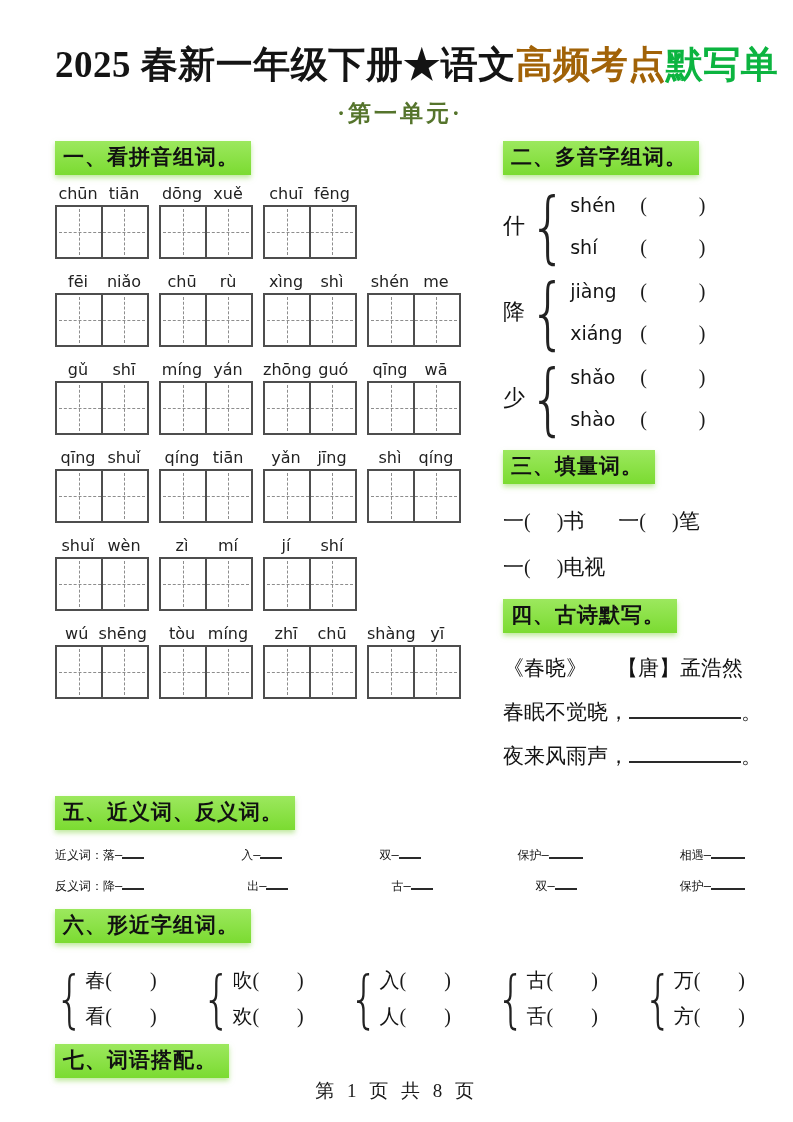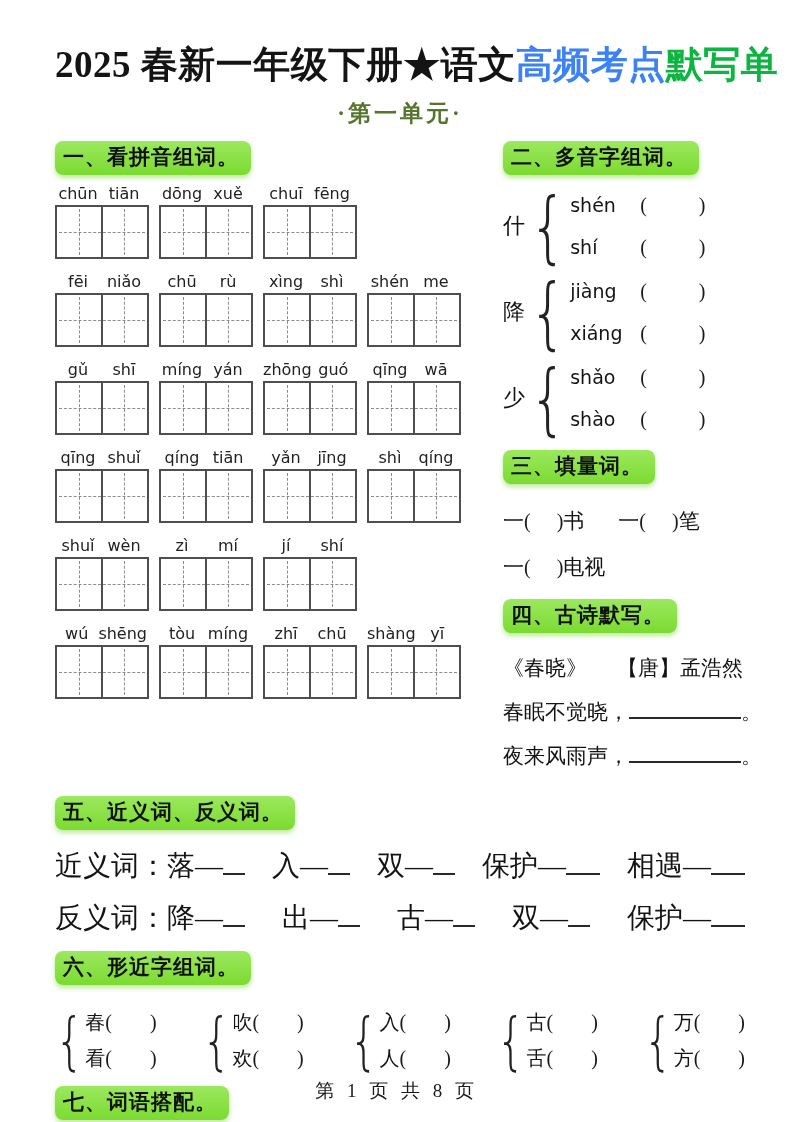--- a/index.html
+++ b/index.html
@@ -4,27 +4,27 @@
 <style>
   html,body{margin:0;padding:0;background:#e8e8e8;}
   .page{
     width:793px;height:1122px;margin:0 auto;background:#ffffff;
     position:relative;overflow:hidden;
     font-family:"Liberation Serif","DejaVu Serif",serif;color:#141414;
   }
   .content{padding:40px 48px 0 55px;}
   
   .title{text-align:center;font-size:37px;font-weight:900;letter-spacing:0.5px;white-space:nowrap;}
-  .t-red{color:#3b82f6;}
+  .t-red{color:#a16207;}
   .t-green{color:#0cb440;}
   .subtitle{text-align:center;font-size:23px;font-weight:bold;color:#55742c;margin-top:8px;letter-spacing:3px;}
   
   .sec-header{
     display:inline-block;background:linear-gradient(180deg,#9ce85e,#7bdb31);
-    border-radius:8px;padding:2px 12px 4px 8px;font-size:21px;font-weight:bold;color:#111;
+    border-radius:0;padding:2px 12px 4px 8px;font-size:21px;font-weight:bold;color:#111;
     box-shadow:0 3px 5px rgba(140,215,80,.55);margin-bottom:9px;letter-spacing:1px;
   }
   
   .cols{display:flex;gap:16px;margin-top:12px;}
   .col-left{width:432px;flex:none;}
   .col-right{flex:1;min-width:0;}
   
   .pz-row{display:flex;gap:12px;margin-bottom:13px;}
   .pz-group{width:92px;flex:none;display:flex;flex-direction:column;}
   .pz-labels{display:flex;margin-bottom:2px;}
@@ -53,21 +53,21 @@
   .s3-item{white-space:nowrap;}
   
   .poem-head{font-size:21px;margin:12px 0 6px 0;display:flex;gap:30px;}
   .poem-line{font-size:21px;margin:16px 0;white-space:nowrap;}
   .blank{display:inline-block;border-bottom:2px solid #2a2a2a;}
   .blank-long{width:112px;}
   .blank-short{width:22px;}
   .blank-mid{width:34px;}
   
   .sec-block{margin-top:10px;}
-  .s5-row{display:flex;align-items:flex-end;font-size:28px;margin:8px 0 14px 0;}
+  .s5-row{display:flex;align-items:flex-end;font-size:12px;margin:8px 0 14px 0;font-family:Liberation Mono, monospace;}
   .s5-label{flex:none;}
   .s5-items{display:flex;flex:1;justify-content:space-between;}
   .s5-item{white-space:nowrap;}
   
   .s6-row{display:flex;justify-content:space-between;margin:10px 0 6px 0;}
   .s6-group{display:flex;align-items:center;}
   .s6-brace{font-size:46px;transform:scaleY(1.35);margin-right:1px;}
   .s6-line{font-size:20px;line-height:36px;white-space:nowrap;}
   
   .s7-row{display:flex;justify-content:space-between;font-size:20px;margin:14px 0;}

